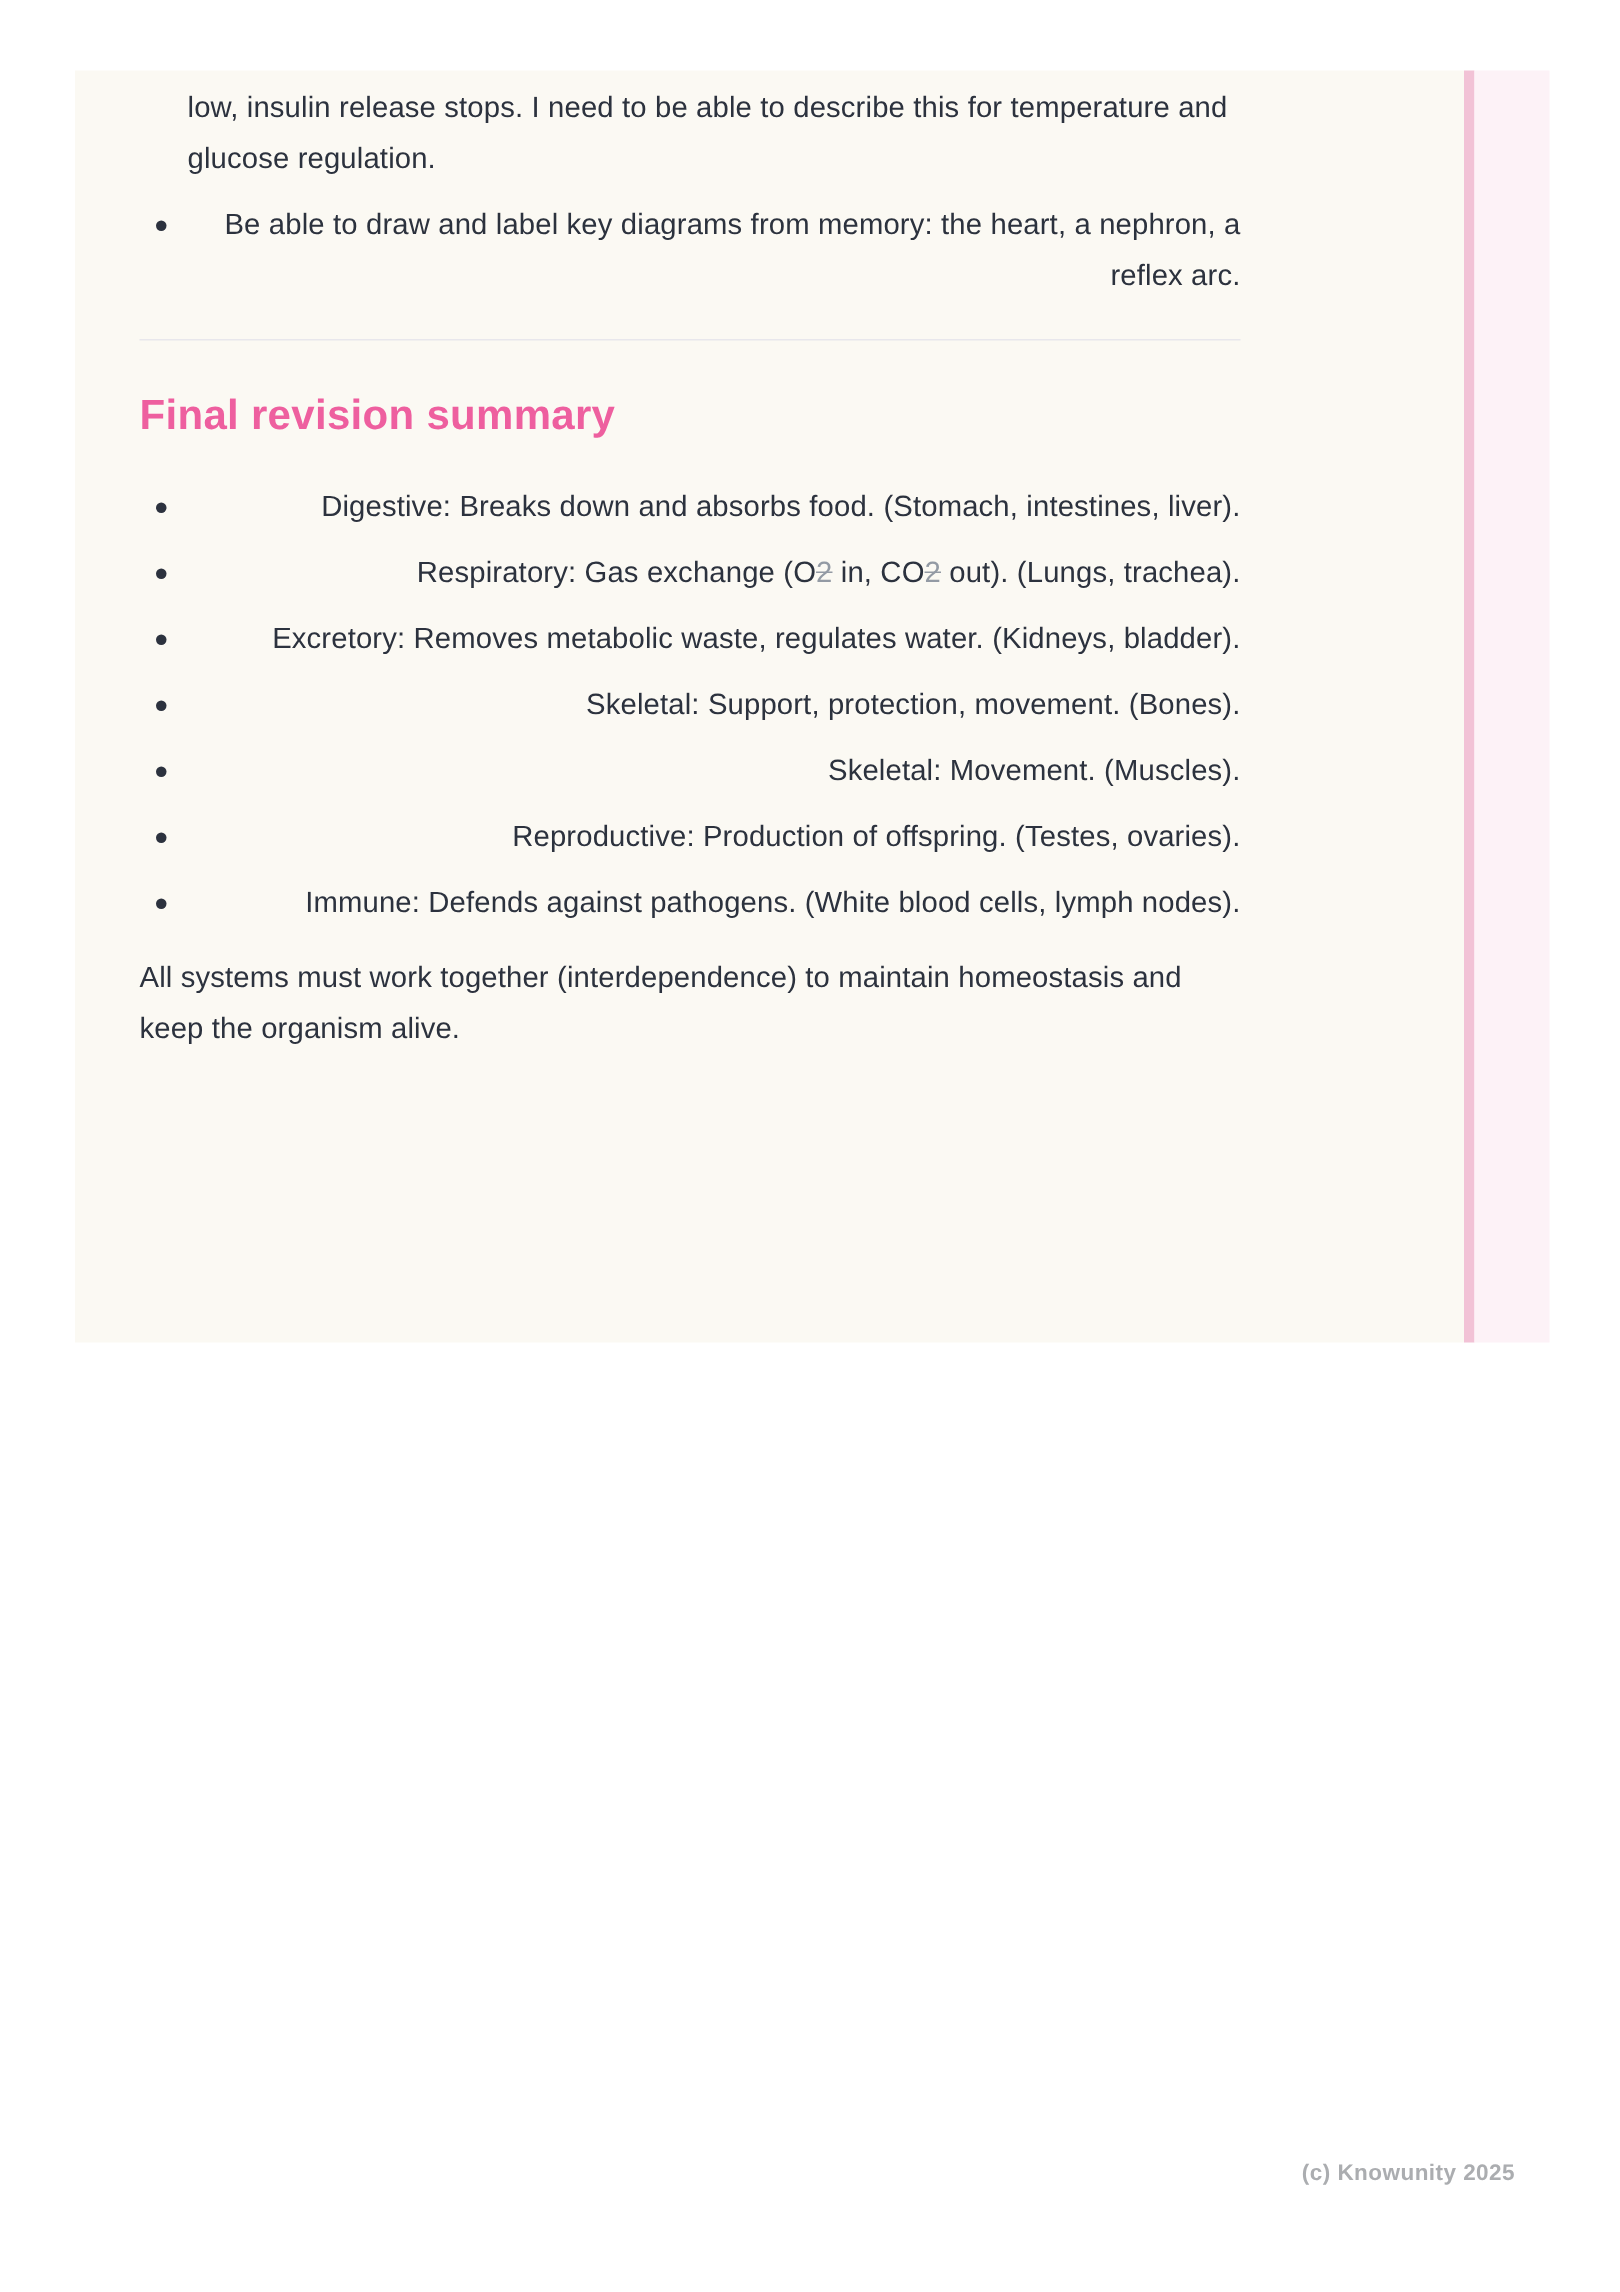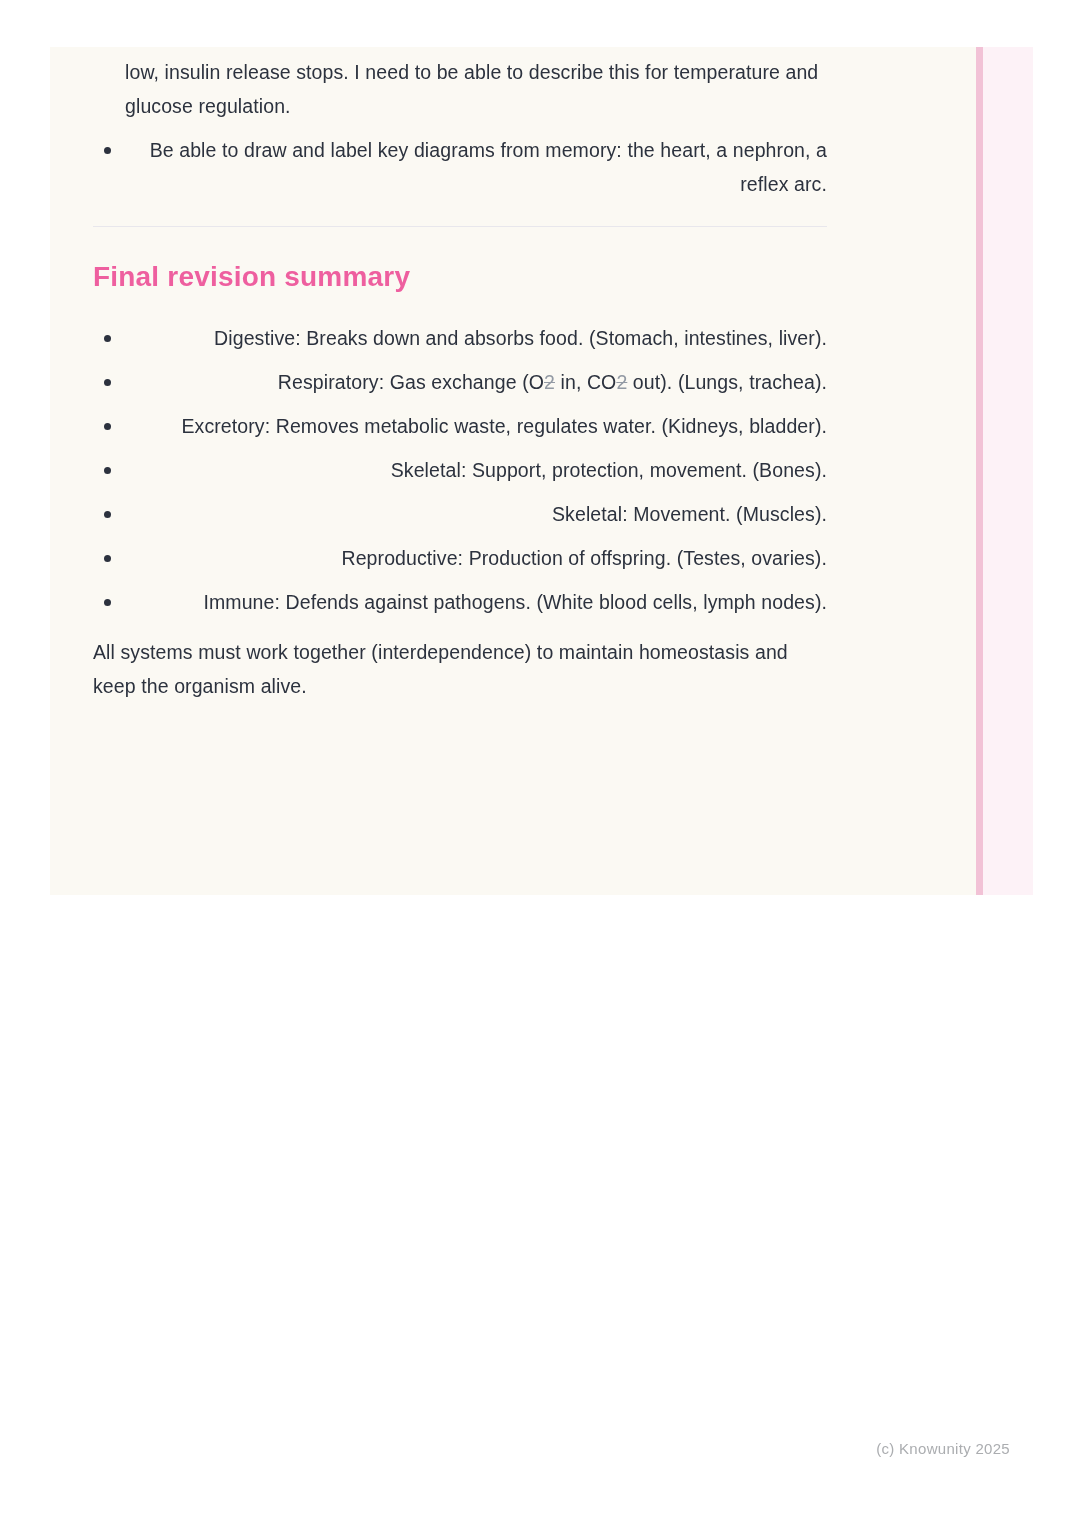--- a/index.html
+++ b/index.html
@@ -94,20 +94,21 @@
     margin: 16px 0 0 0;
     max-width: 734px;
   }
   .footer-copyright {
     position: absolute;
     right: 70px;
     top: 1440px;
     font-size: 15px;
     color: var(--footer, #abadb0);
     letter-spacing: 0.3px;
+    font-weight: bold;
   }
   strong { font-weight: 400; }
 </style>
 </head>
 <body>
 
 <div class="viewport" style="--page-bg: #ffffff; --card-bg: #fbf9f3; --accent-bar: #f2c2d6; --margin-panel: #fdf2f7; --heading: #ee5f9f; --text: #2c323e; --divider: #e8e7ec; --muted-num: #939aa4; --footer: #abadb0;">
 
   <div class="doc-card">
 

